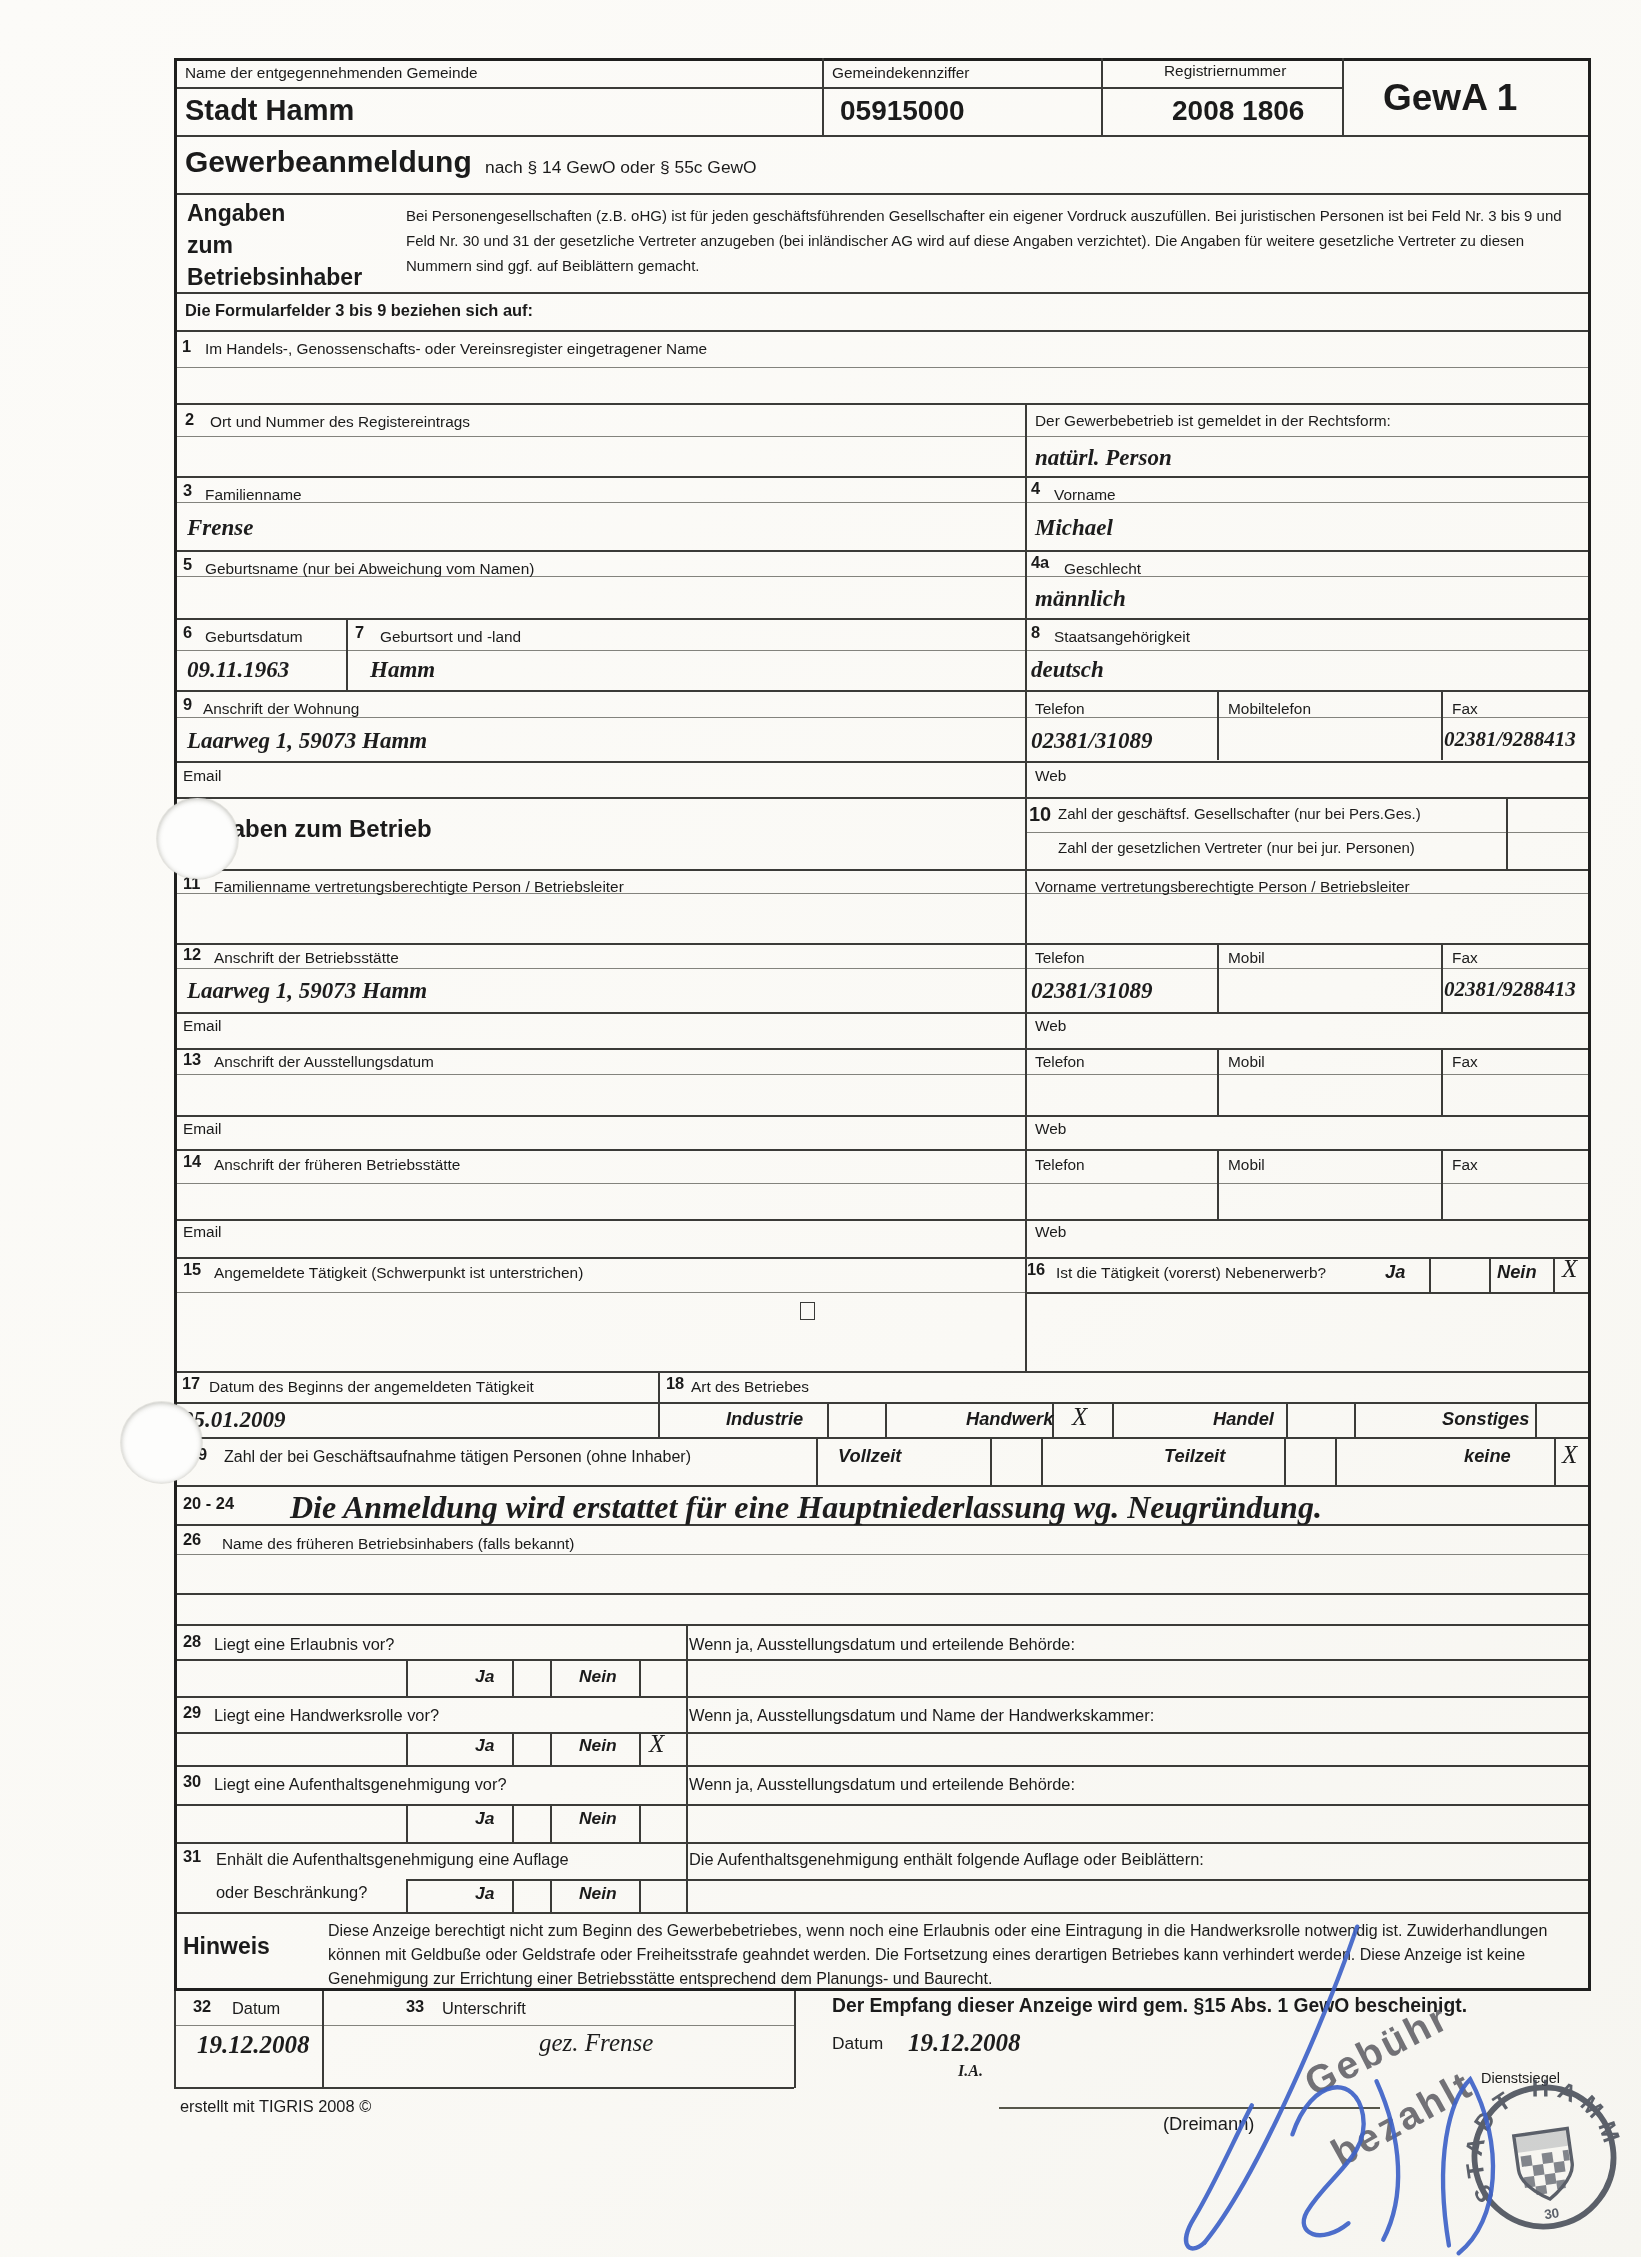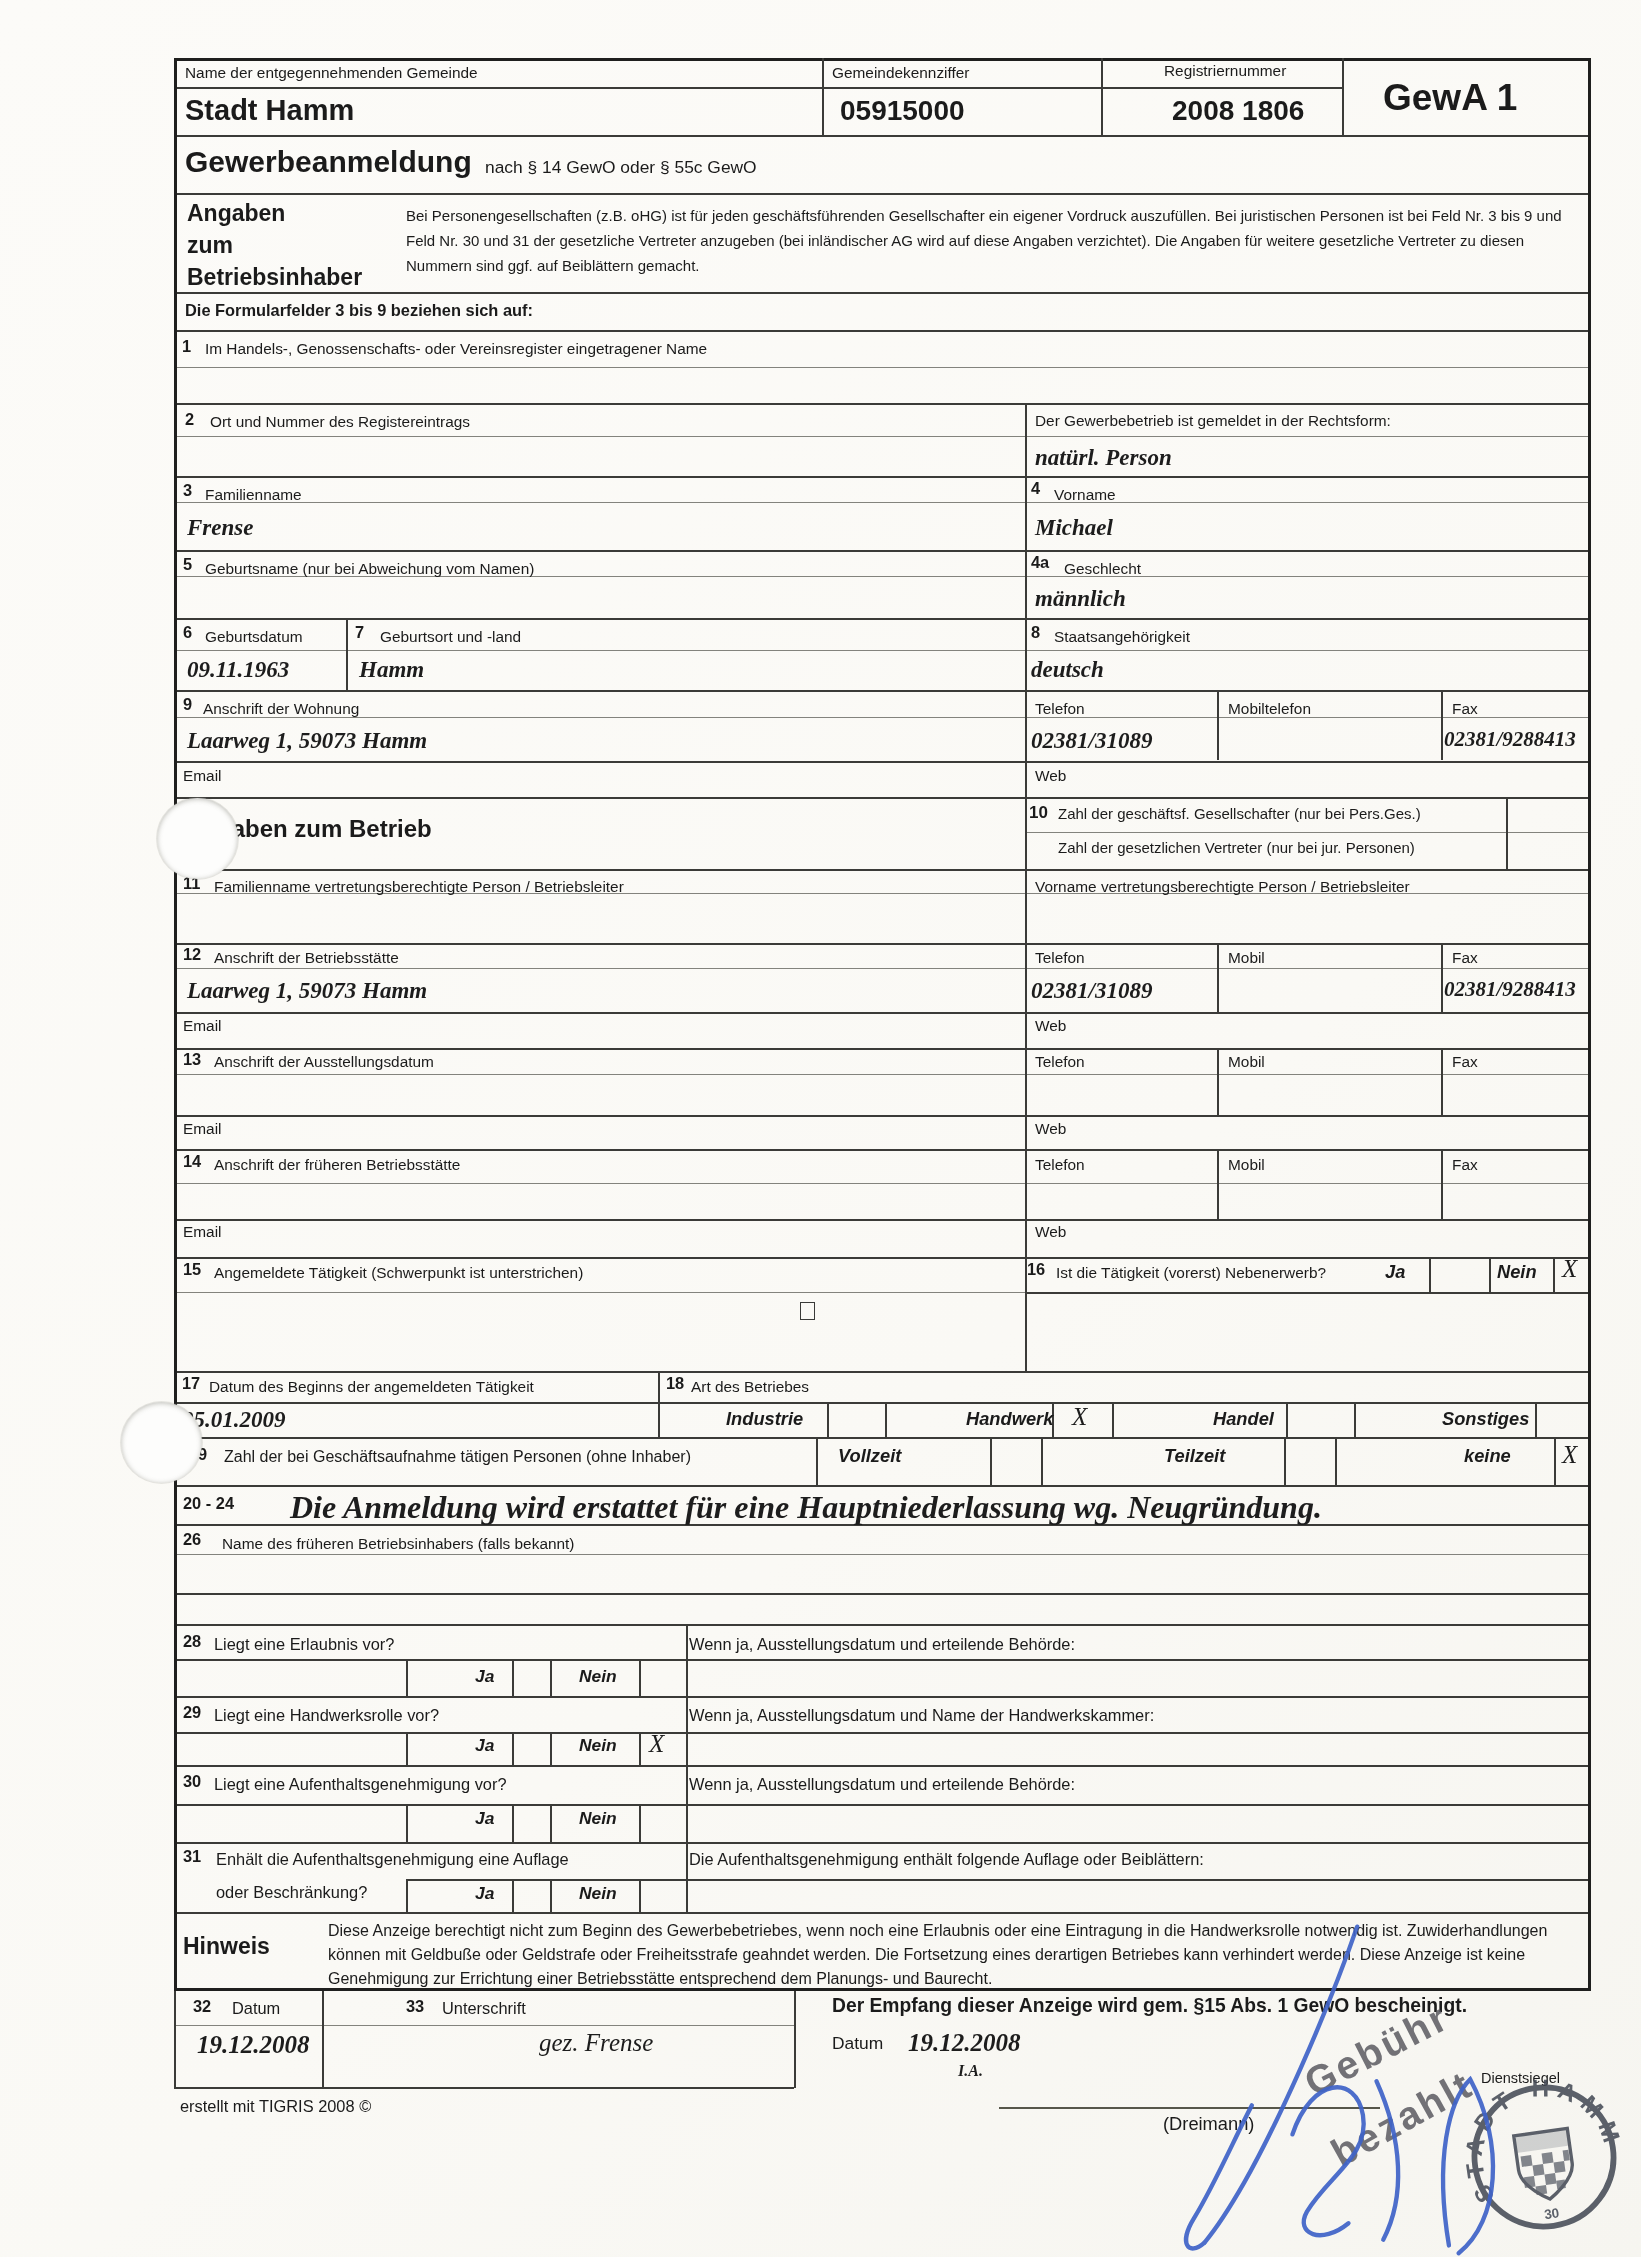--- a/index.html
+++ b/index.html
@@ -171,36 +171,36 @@
   <span class="t" style="left:1064px;top:560px">Geschlecht</span>
   <span class="t val" style="left:1035px;top:585px">männlich</span>
 
   <span class="t num" style="left:183px;top:623px">6</span>
   <span class="t" style="left:205px;top:628px">Geburtsdatum</span>
   <span class="t num" style="left:355px;top:623px">7</span>
   <span class="t" style="left:380px;top:628px">Geburtsort und -land</span>
   <span class="t num" style="left:1031px;top:623px">8</span>
   <span class="t" style="left:1054px;top:628px">Staatsangehörigkeit</span>
   <span class="t val" style="left:187px;top:656px">09.11.1963</span>
-  <span class="t val" style="left:359px;top:656px">Hamm</span>
+  <span class="t val" style="left:370px;top:656px">Hamm</span>
   <span class="t val" style="left:1031px;top:656px">deutsch</span>
 
   <span class="t num" style="left:183px;top:695px">9</span>
   <span class="t" style="left:203px;top:700px">Anschrift der Wohnung</span>
   <span class="t" style="left:1035px;top:700px">Telefon</span>
   <span class="t" style="left:1228px;top:700px">Mobiltelefon</span>
   <span class="t" style="left:1452px;top:700px">Fax</span>
   <span class="t val" style="left:187px;top:727px">Laarweg 1, 59073 Hamm</span>
   <span class="t val" style="left:1031px;top:727px">02381/31089</span>
   <span class="t val" style="left:1444px;top:727px;font-size:21px">02381/9288413</span>
   <span class="t" style="left:183px;top:767px">Email</span>
   <span class="t" style="left:1035px;top:767px">Web</span>
 
   <span class="t b" style="left:185px;top:815px;font-size:24px">Angaben zum Betrieb</span>
-  <span class="t b" style="left:1029px;top:803px;font-size:17px">10</span>
+  <span class="t b" style="left:1029px;top:803px;font-size:20px">10</span>
   <span class="t" style="left:1058px;top:805px;font-size:15px">Zahl der geschäftsf. Gesellschafter (nur bei Pers.Ges.)</span>
   <span class="t" style="left:1058px;top:839px;font-size:15px">Zahl der gesetzlichen Vertreter (nur bei jur. Personen)</span>
 
   <span class="t num" style="left:183px;top:874px">11</span>
   <span class="t" style="left:214px;top:878px">Familienname vertretungsberechtigte Person / Betriebsleiter</span>
   <span class="t" style="left:1035px;top:878px">Vorname vertretungsberechtigte Person / Betriebsleiter</span>
 
   <span class="t num" style="left:183px;top:945px">12</span>
   <span class="t" style="left:214px;top:949px">Anschrift der Betriebsstätte</span>
   <span class="t" style="left:1035px;top:949px">Telefon</span>

